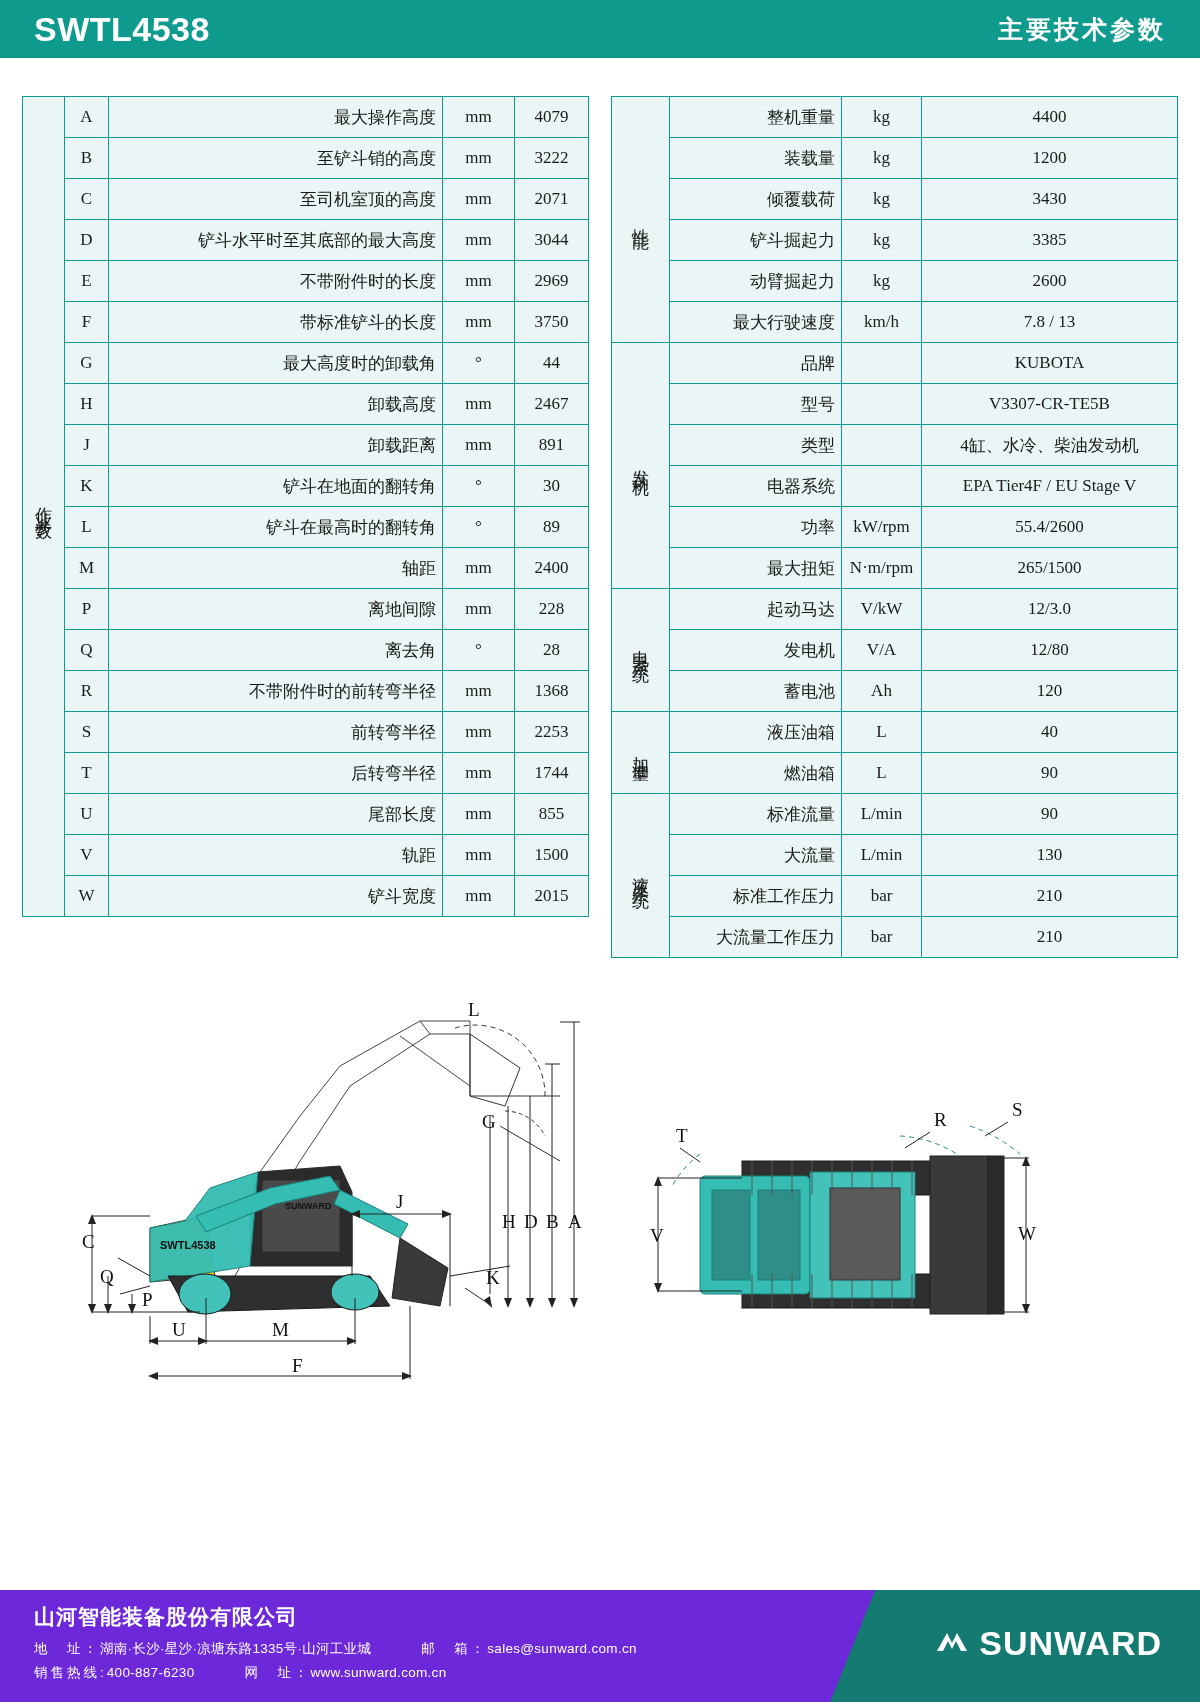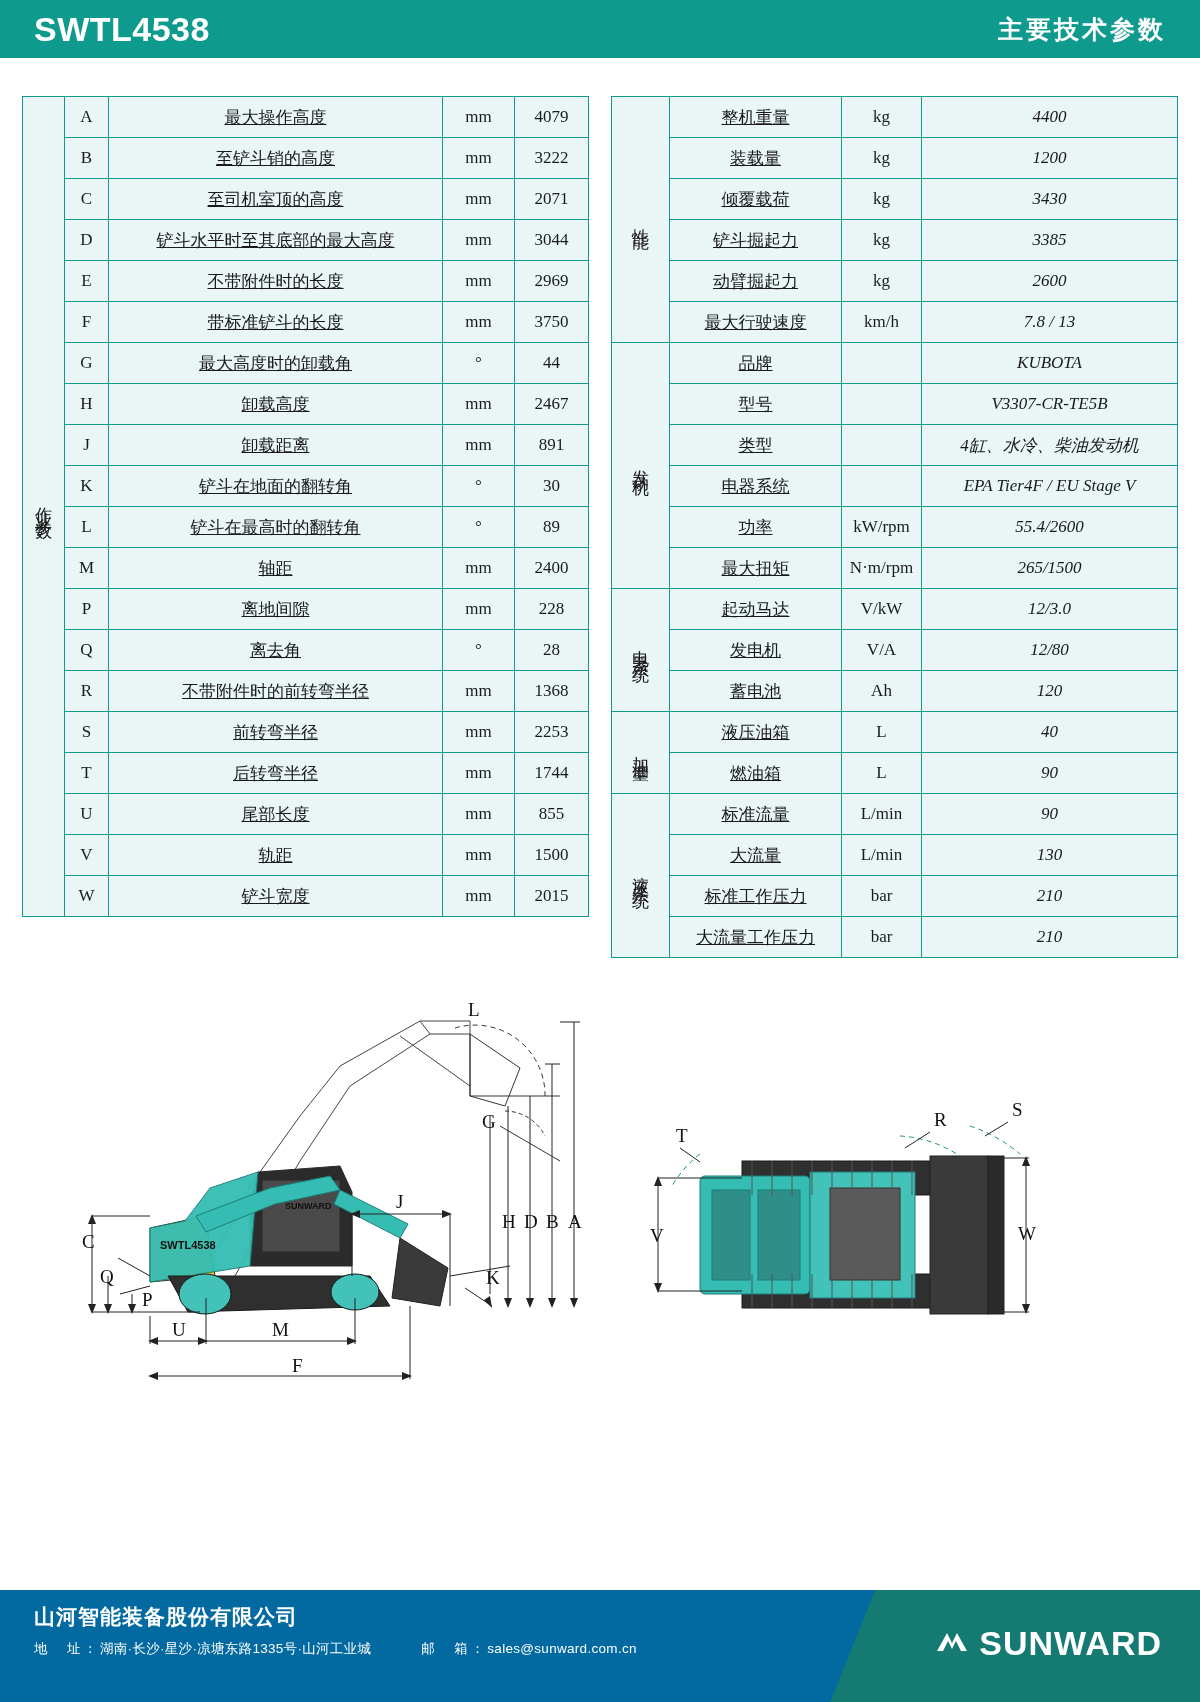--- a/index.html
+++ b/index.html
@@ -70,40 +70,39 @@
     font-size: 17px;
     line-height: 1.25;
     letter-spacing: 1px;
   }
   td.code {
     width: 44px;
     text-align: center;
     font-size: 16px;
   }
   td.name {
-    text-align: center;
+    text-align: right;
     padding-left: 12px;
     font-size: 17px;
-    text-decoration: underline;
   }
   td.unit {
     width: 72px;
     text-align: center;
     font-size: 16px;
   }
   td.value {
     width: 74px;
     text-align: center;
     font-size: 17px;
   }
   
   table.spec.right td.group { width: 58px; }
   table.spec.right td.name { width: 172px; }
   table.spec.right td.unit { width: 80px; }
-  table.spec.right td.value { width: auto; font-style: italic; }
+  table.spec.right td.value { width: auto; }
 
   .vgroup {
     display: inline-block;
     writing-mode: vertical-rl;
     text-orientation: upright;
     letter-spacing: 5px;
     line-height: 1;
   }
 
   
@@ -114,21 +113,21 @@
   }
   .diagram svg { display: block; }
 
   
   .footer {
     position: absolute;
     left: 0;
     bottom: 0;
     width: 1200px;
     height: 112px;
-    background: #0369a1;
+    background: #6d28d9;
     overflow: hidden;
   }
   .footer-dark {
     position: absolute;
     right: 0;
     top: 0;
     width: 370px;
     height: 112px;
     background: #147a72;
     transform: skewX(-22deg);
@@ -623,20 +622,28 @@
   <div class="footer-content">
     <div class="footer-company">山河智能装备股份有限公司</div>
     <div class="footer-line">
       <span class="seg">
         <span class="lbl">地　址：</span><span>湖南·长沙·星沙·凉塘东路1335号·山河工业城</span>
       </span>
       <span>
         <span class="lbl">邮　箱：</span><span>sales@sunward.com.cn</span>
       </span>
     </div>
+    <div class="footer-line">
+      <span class="seg">
+        <span class="lbl">销售热线:</span><span>400-887-6230</span>
+      </span>
+      <span>
+        <span class="lbl">网　址：</span><span>www.sunward.com.cn</span>
+      </span>
+    </div>
   </div>
   <div class="brand">
     <span class="brand-mark">
       <svg width="34" height="34" viewBox="0 0 34 34" aria-hidden="true">
         <path d="M2 24 L12 6 L17 16 L22 6 L32 24 L26 24 L21 14 L17 22 L13 14 L8 24 Z" fill="#ffffff"></path>
       </svg>
     </span>
     <span>SUNWARD</span>
   </div>
 </div>

